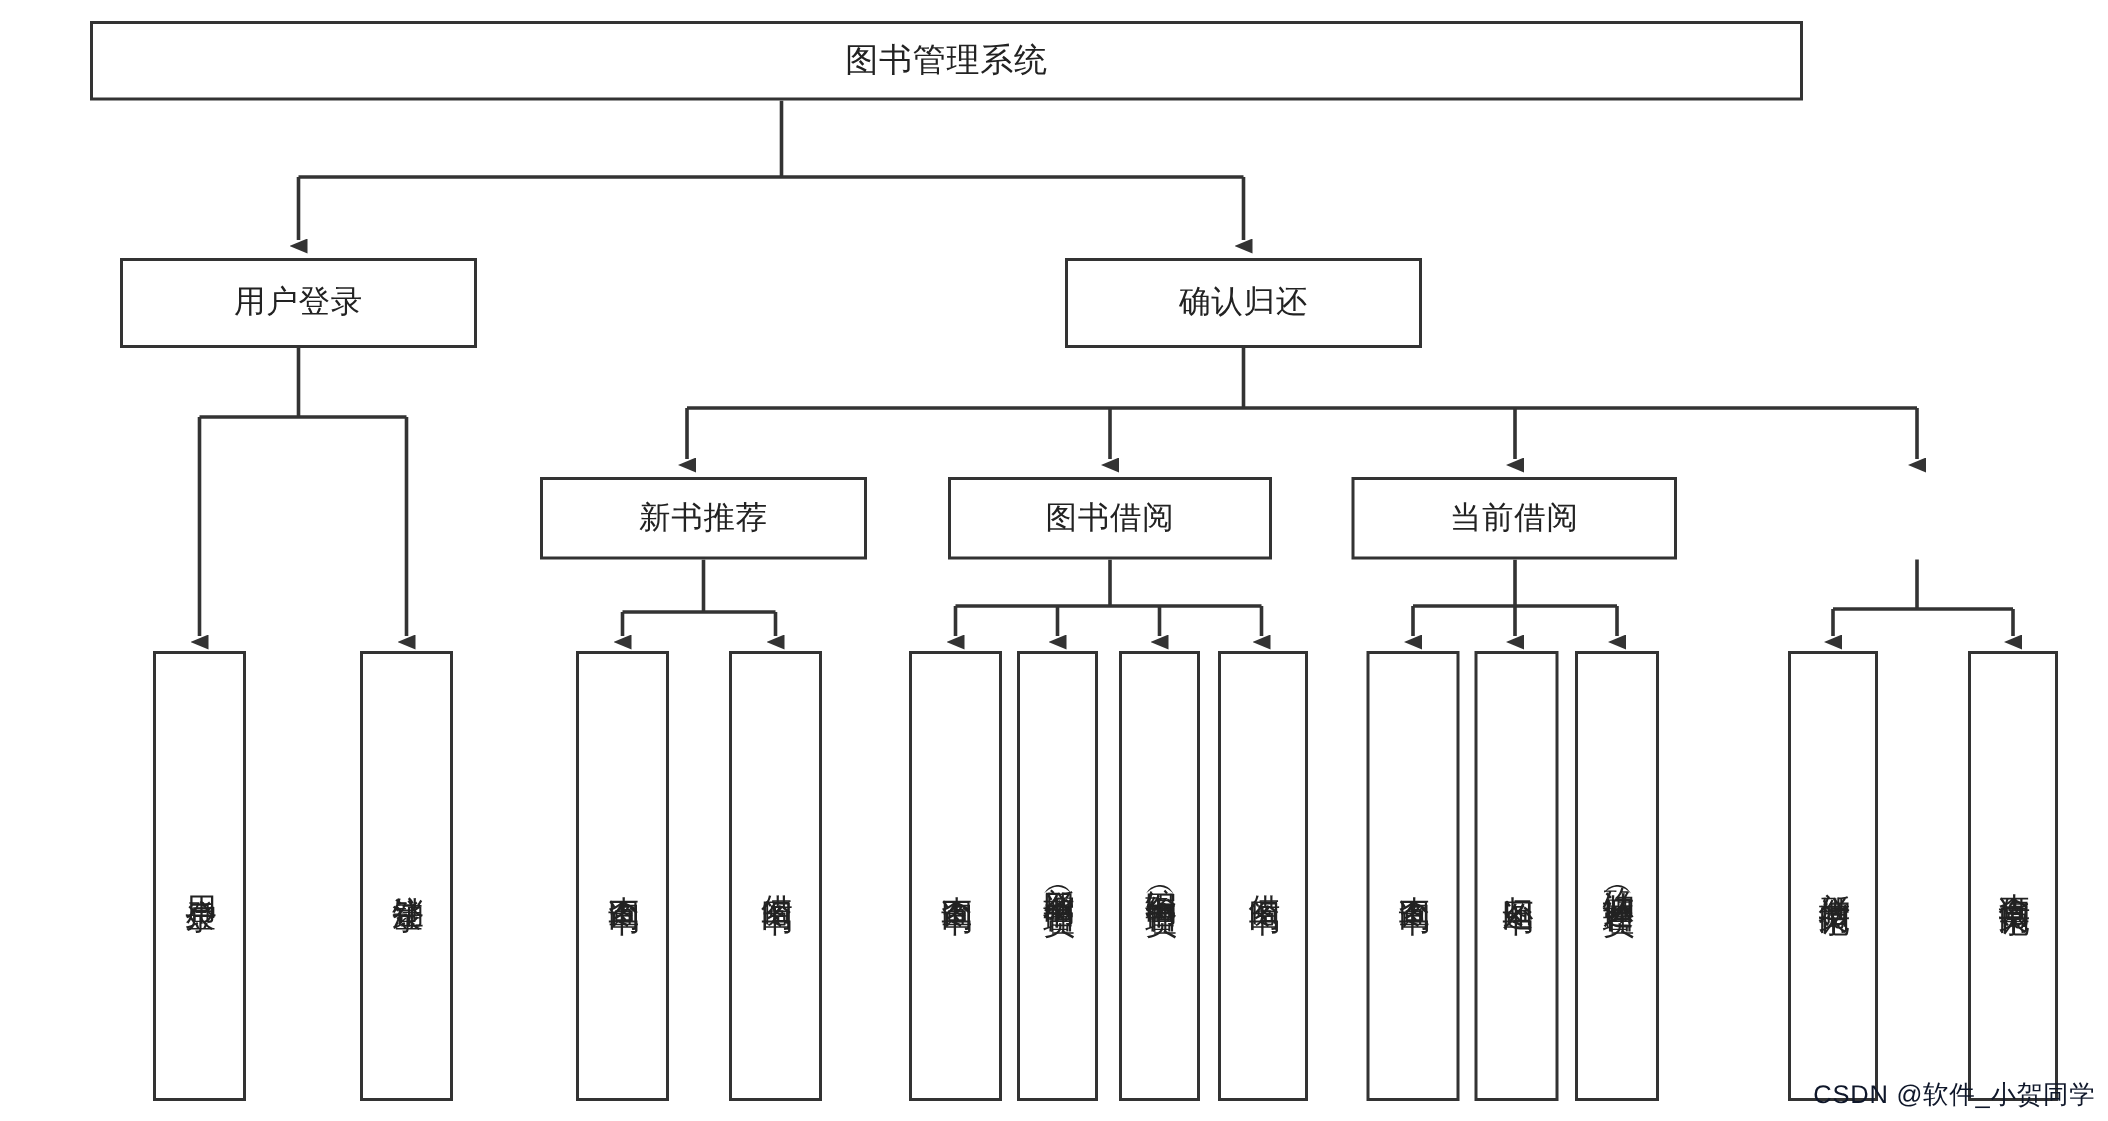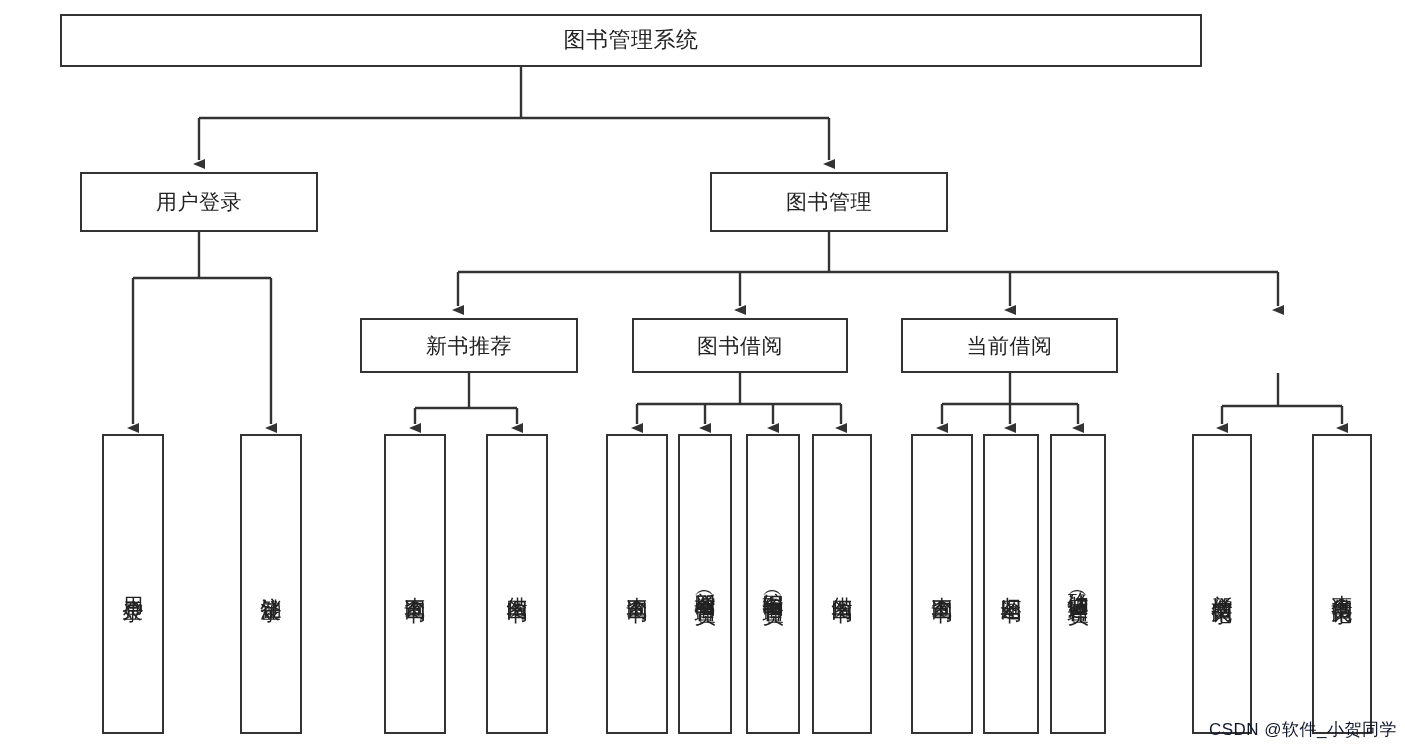--- a/index.html
+++ b/index.html
@@ -130,30 +130,30 @@
   </svg>
 
   <div class="node horiz root" style="left:20px; top:14px; width:1142px; height:53px;margin-left:40px;">
     <span class="label">图书管理系统</span>
   </div>
 
   <div class="node horiz" style="left:80px; top:172px; width:238px; height:60px;">
     <span class="label">用户登录</span>
   </div>
   <div class="node horiz" style="left:710px; top:172px; width:238px; height:60px;">
-    <span class="label">图书管理</span>
+    <span class="label">确认归还</span>
   </div>
 
   <div class="node horiz" style="left:632px; top:318px; width:216px; height:55px;">
     <span class="label">图书借阅</span>
   </div>
   <div class="node horiz" style="left:360px; top:318px; width:218px; height:55px;">
     <span class="label">新书推荐</span>
   </div>
-  <div class="node horiz" style="left:901px; top:318px; width:217px; height:55px;">
+  <div class="node horiz" style="left:901px; top:318px; width:217px; height:55px;font-family:Liberation Serif, serif;">
     <span class="label">当前借阅</span>
   </div>
 
   <div class="node vert" style="left:102px; top:434px; width:62px; height:300px;">
     <span class="label">用户登录</span>
   </div>
   <div class="node vert" style="left:240px; top:434px; width:62px; height:300px;">
     <span class="label">注销登录</span>
   </div>
 

